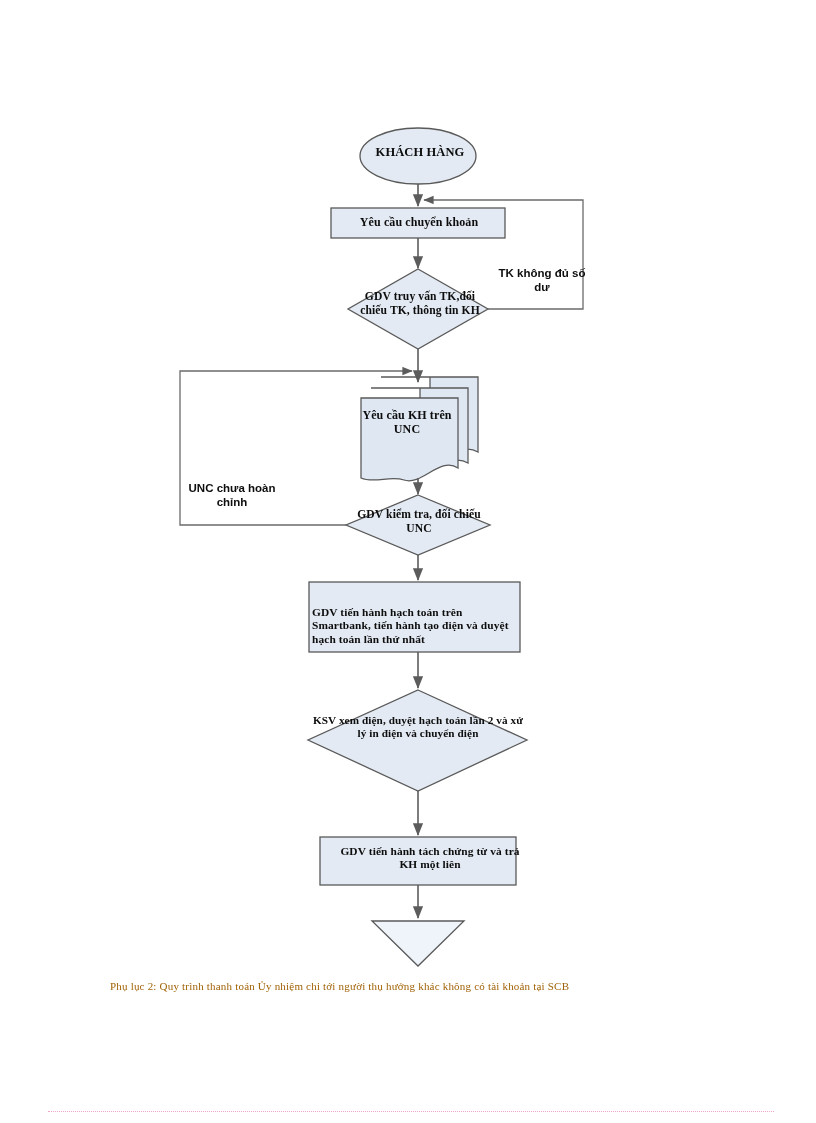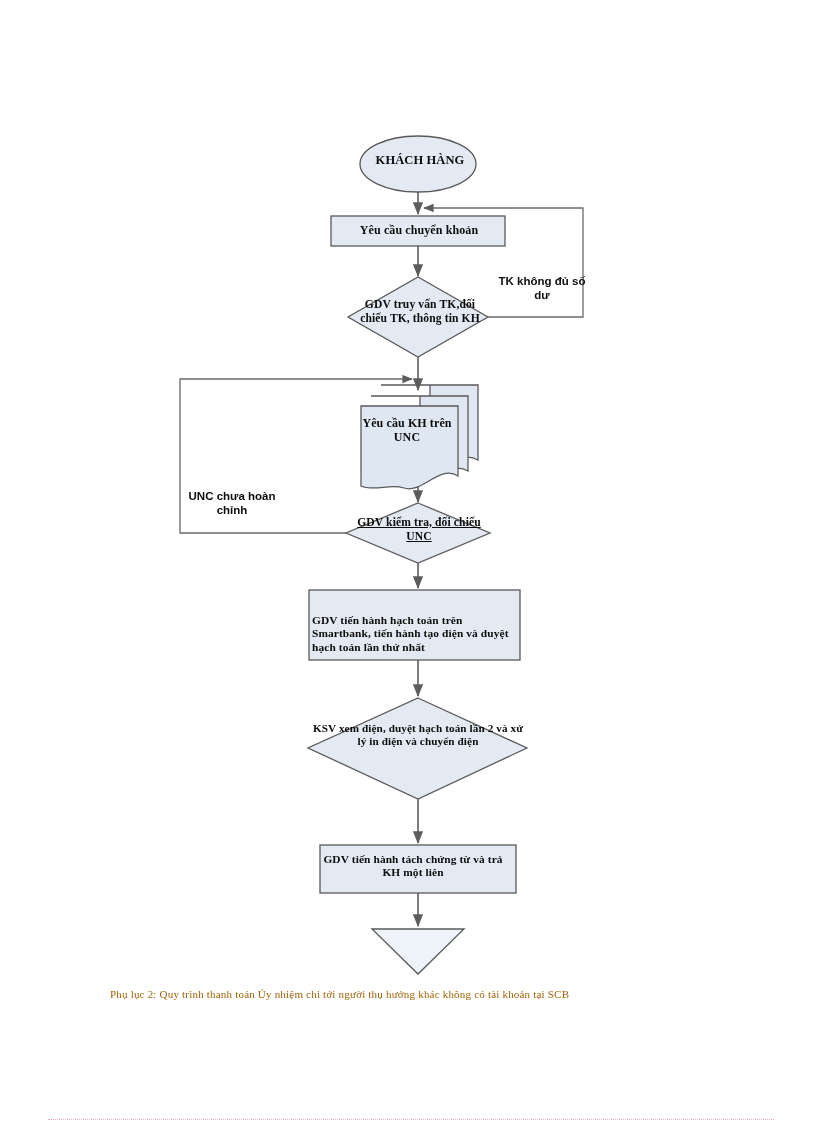--- a/index.html
+++ b/index.html
@@ -9,21 +9,21 @@
   }
   body {
     width: 816px;
     height: 1123px;
     position: relative;
     font-family: "Liberation Serif", "DejaVu Serif", serif;
     overflow: hidden;
   }
   #page {
     position: absolute;
-    left: 0; top: 12px;
+    left: 0; top: 4px;
     width: 816px;
     height: 959px;
     background: #ffffff;
   }
   #flow-svg {
     position: absolute;
     left: 0; top: 0;
     width: 816px;
     height: 1000px;
   }
@@ -48,24 +48,24 @@
     font-weight: bold;
     color: #0d0d0d;
     font-family: Liberation Sans, sans-serif;
     line-height: 1.25;
     font-size: 11.5px;
   }
   #t-start { left: 360px; top: 141px; width: 120px; font-size: 12.5px; }
   #t-request { left: 336px; top: 211px; width: 166px; font-size: 12px; }
   #t-d1 { left: 356px; top: 286px; width: 128px; font-size: 11.6px; }
   #t-doc { left: 352px; top: 404px; width: 110px; font-size: 12px; }
-  #t-d2 { left: 356px; top: 504px; width: 126px; font-size: 11.6px; text-decoration: underline; }
+  #t-d2 { left: 356px; top: 504px; width: 126px; font-size: 11.6px; }
   #t-process { left: 312px; top: 586px; width: 204px; font-size: 11.4px; text-align: left; margin-top: 16px; }
   #t-d3 { left: 310px; top: 710px; width: 216px; font-size: 11.2px; }
-  #t-final { left: 322px; top: 841px; width: 182px; font-size: 11.4px; }
+  #t-final { left: 322px; top: 841px; width: 182px; font-size: 11.4px; padding-left: 17px; }
 
   #lbl-loop1 { left: 494px; top: 262px; width: 96px; }
   #lbl-loop2 { left: 186px; top: 477px; width: 92px; }
 
   #caption {
     position: absolute;
     left: 110px;
     top: 972px;
     width: 606px;
     font-family: "Liberation Serif", "DejaVu Serif", serif;

